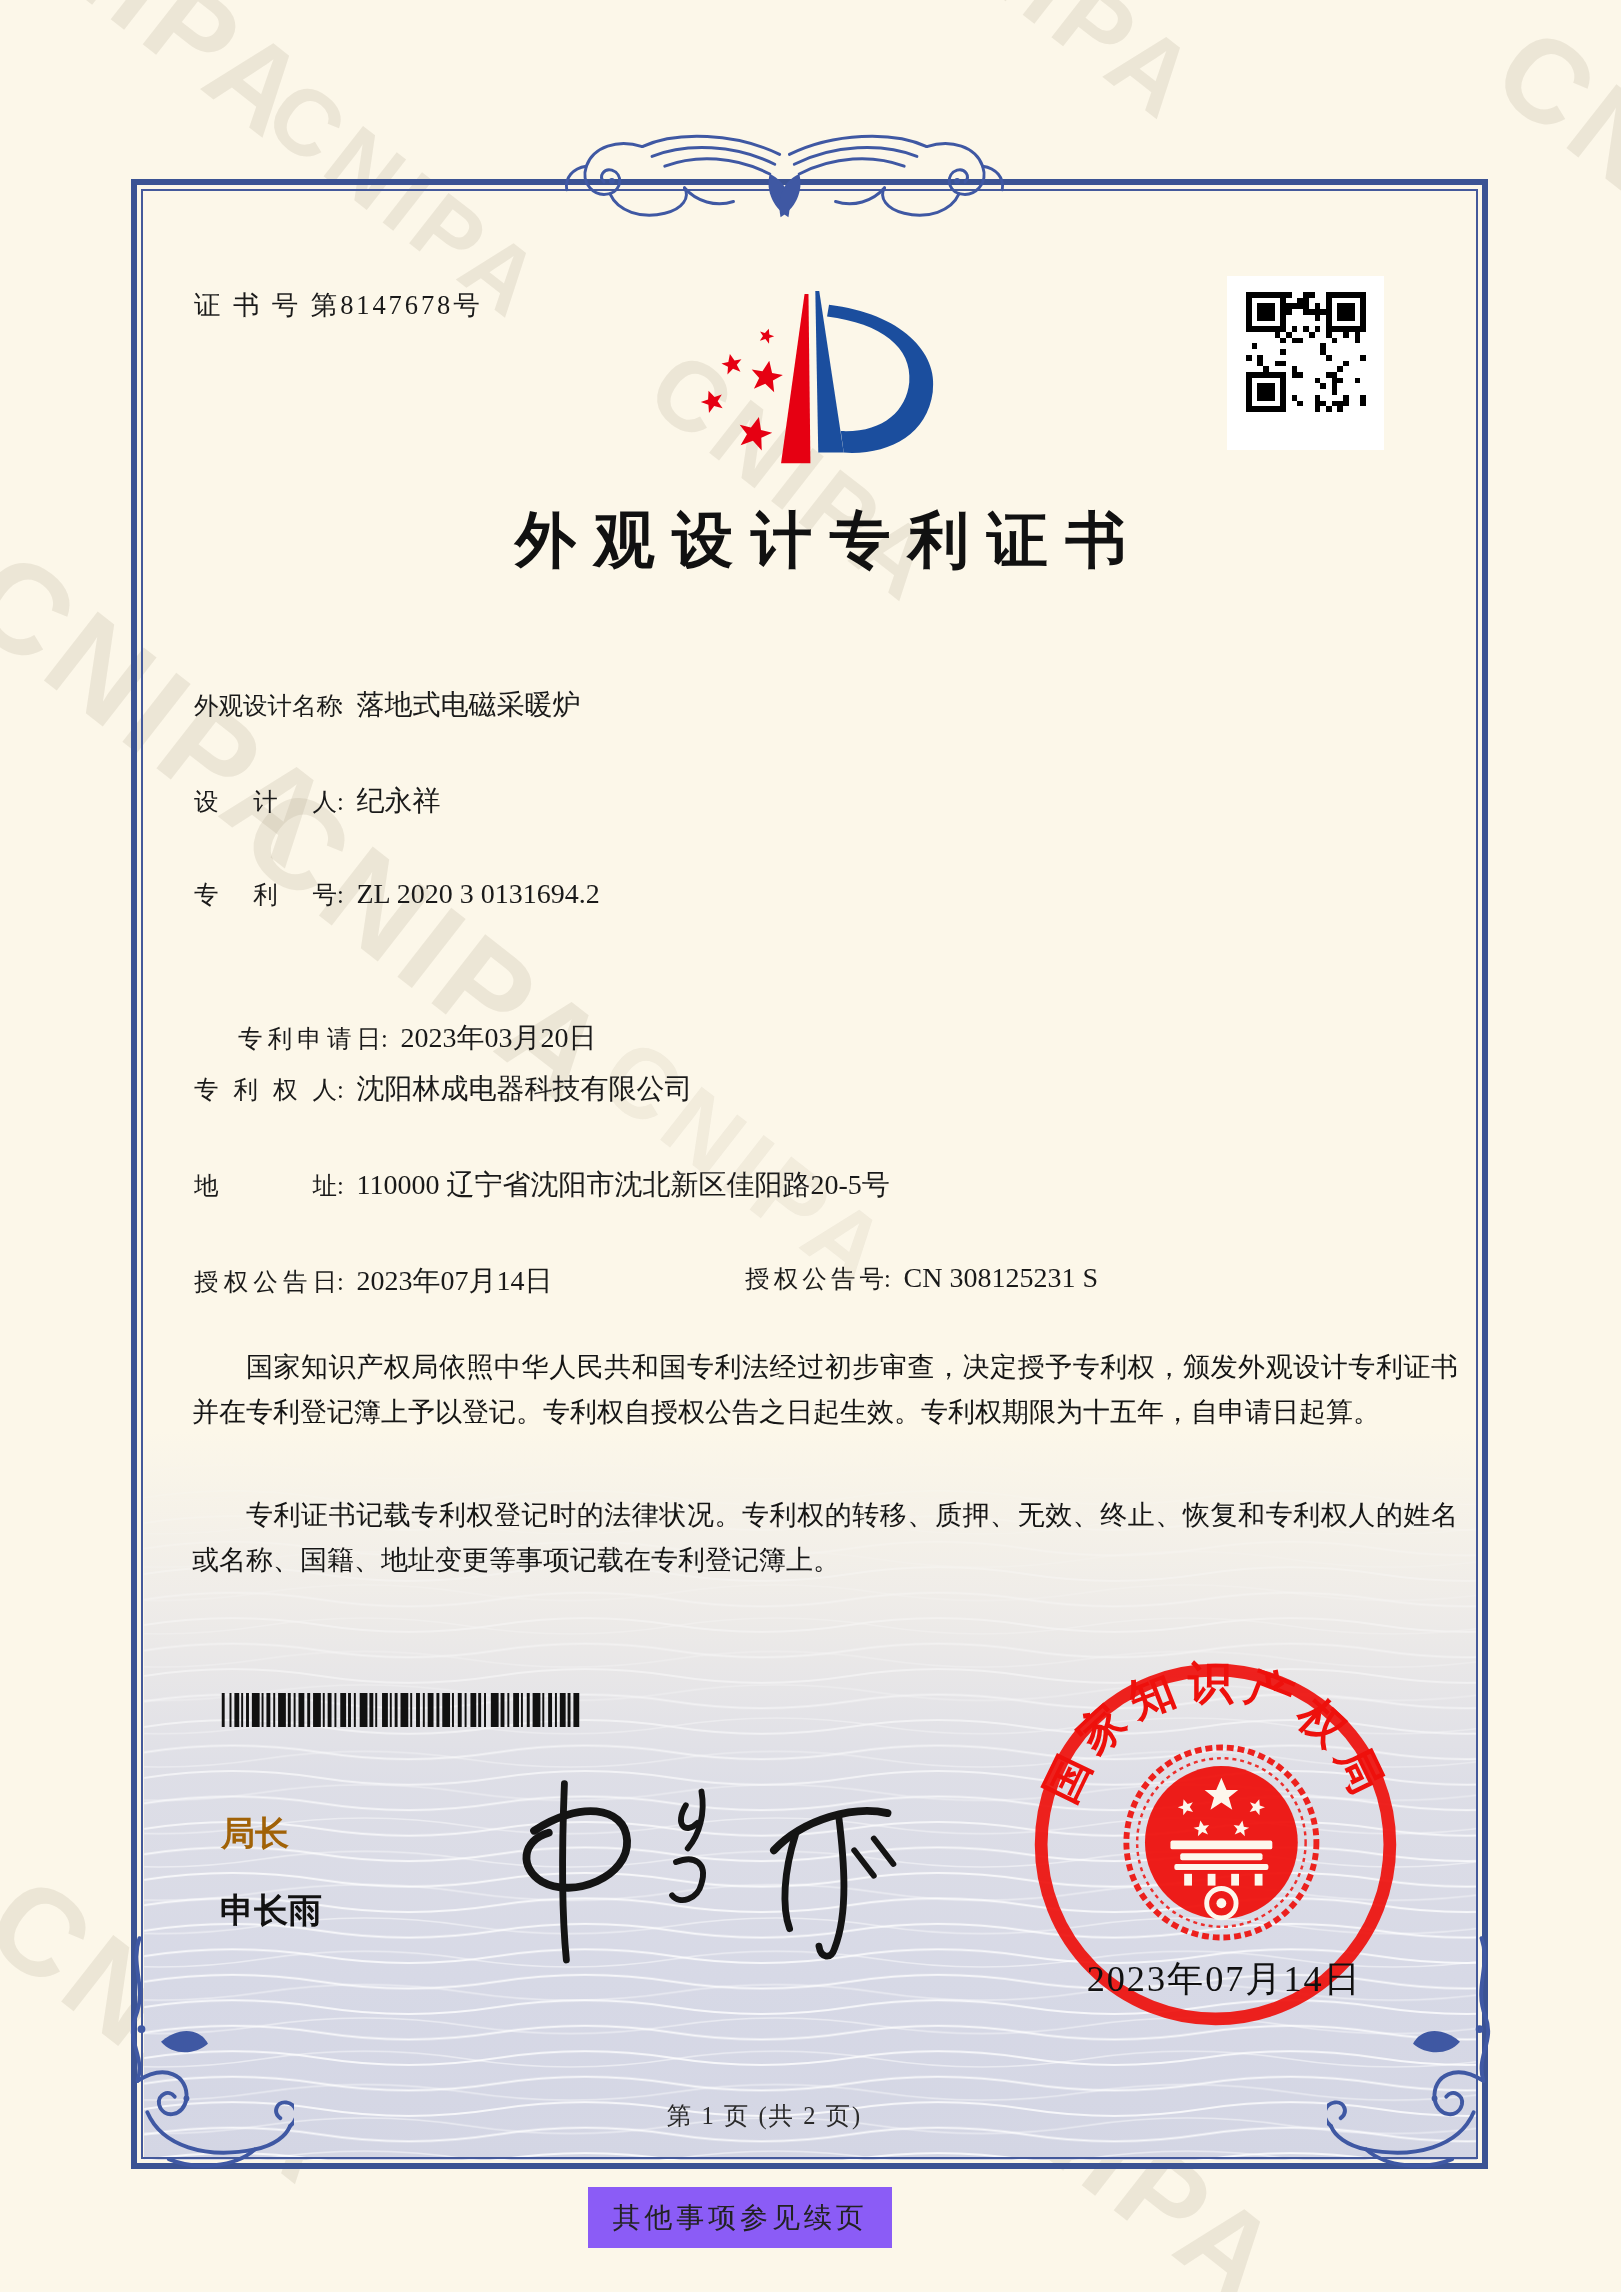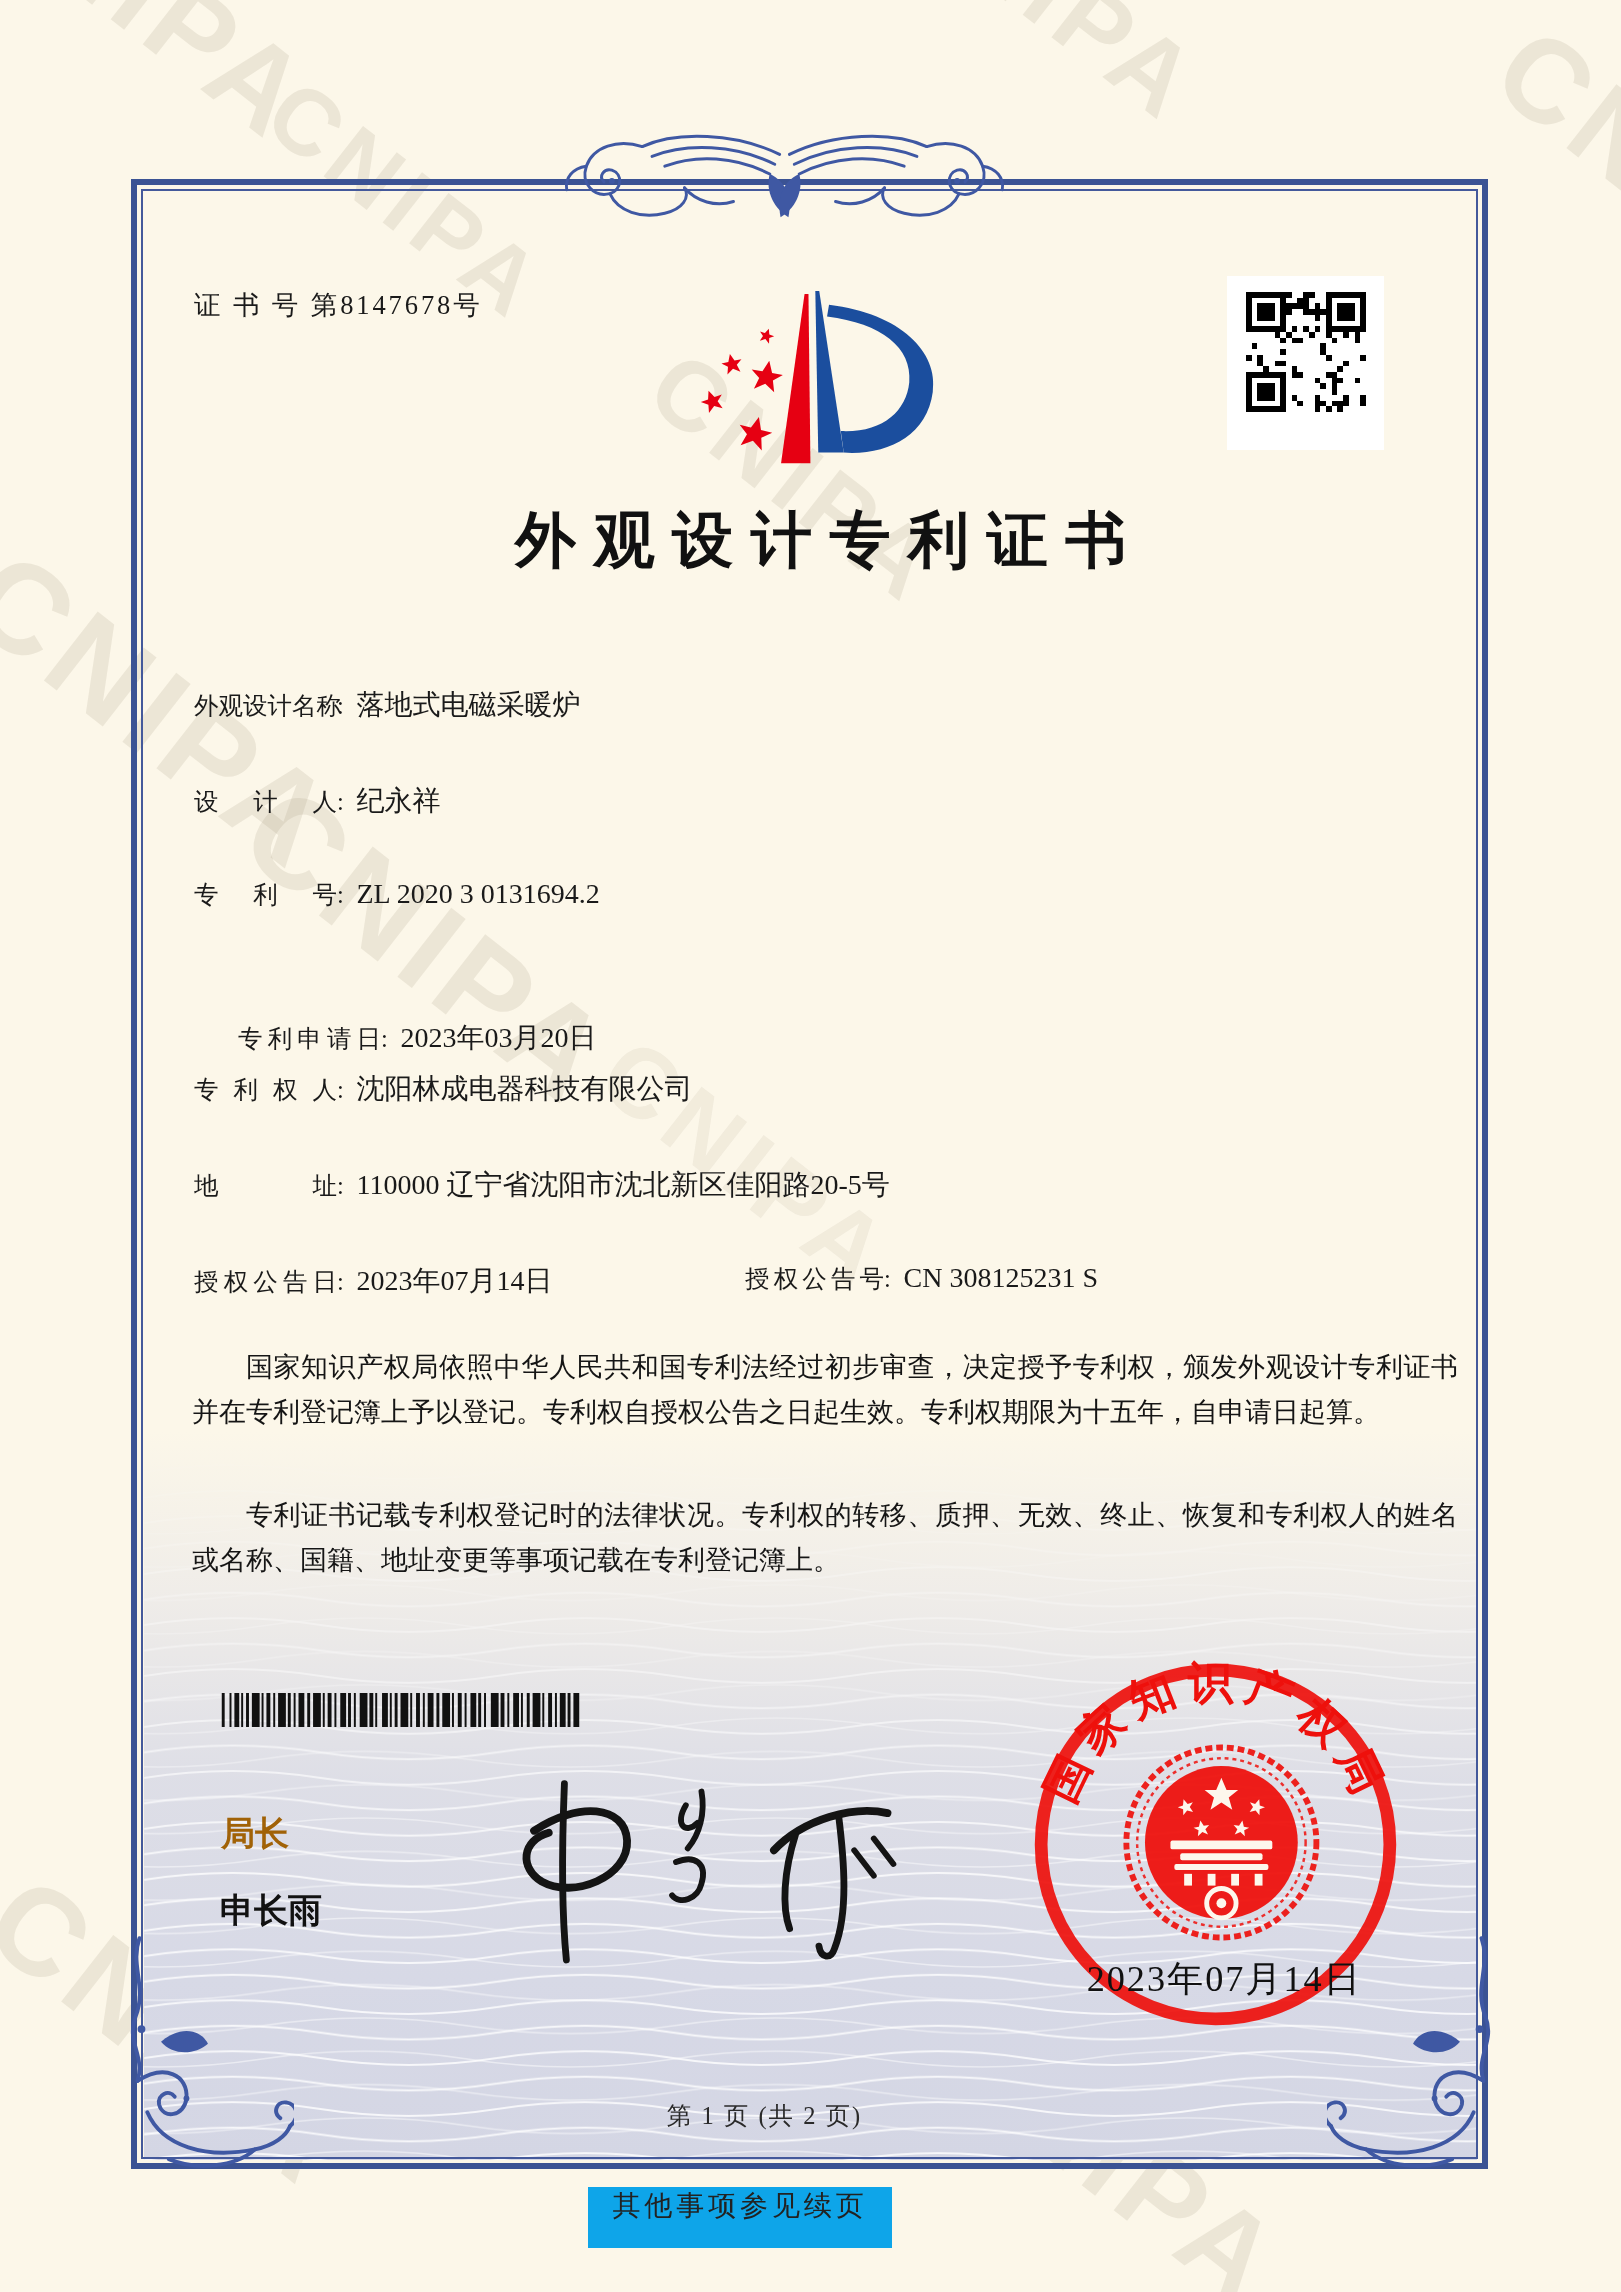--- a/index.html
+++ b/index.html
@@ -37,22 +37,22 @@
   .frow2{position:absolute;left:745px;top:1262px;font-size:26.5px;z-index:4;white-space:nowrap;}
   .frow2 .flabel{width:139px;}
   .para{position:absolute;left:192px;width:1266px;font-size:27px;line-height:45px;
     text-align:justify;text-indent:2em;z-index:4;color:#151515;}
   .barcode{position:absolute;left:220px;top:1693px;z-index:4;}
   .director-role{position:absolute;left:208px;top:1811px;font-family:"Liberation Sans","DejaVu Sans",sans-serif;font-weight:700;font-size:34px;z-index:4;color:#a16207;margin-left:13px;}
   .director-name{position:absolute;left:220px;top:1888px;font-family:"Liberation Sans","DejaVu Sans",sans-serif;font-weight:700;font-size:34px;z-index:4;color:#111;}
   .signature{position:absolute;left:490px;top:1759px;z-index:5;}
   .seal{position:absolute;left:1000px;top:1627px;z-index:5;}
   .page-info{position:absolute;left:446px;top:2099px;width:637px;text-align:center;font-size:24.5px;color:#2a2a2a;z-index:4;letter-spacing:2px;}
-  .cont-box{position:absolute;left:588px;top:2187px;width:304px;height:61px;background:#0ea5e9;z-index:4;
-    display:flex;align-items:flex-start;justify-content:center;}
+  .cont-box{position:absolute;left:588px;top:2187px;width:304px;height:61px;background:#8b5cf6;z-index:4;
+    display:flex;align-items:center;justify-content:center;}
   .cont-box span{font-size:28px;letter-spacing:3.9px;color:#222;}
 </style>
 </head>
 <body>
 
 <div class="page">
 
   <span class="wm" style="left:-59px;top:-78px;font-size:118px;">CNIPA</span>
   <span class="wm" style="left:245px;top:147px;font-size:93px;">CNIPA</span>
   <span class="wm" style="left:872px;top:-69px;font-size:103px;">CNIPA</span>

